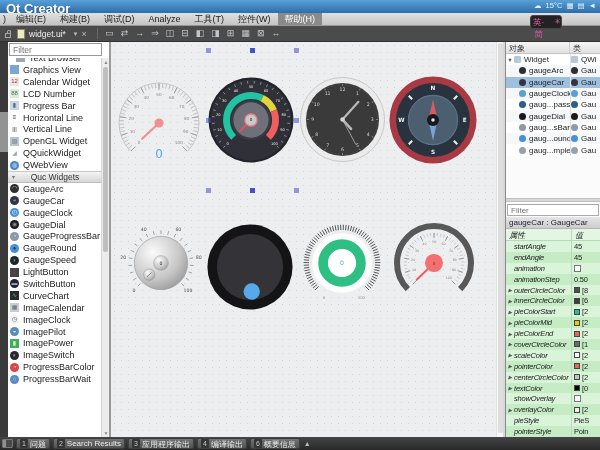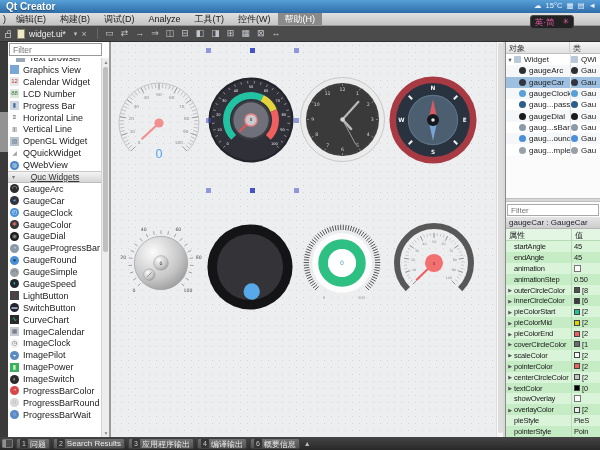--- a/index.html
+++ b/index.html
@@ -3,21 +3,21 @@
 <meta charset="utf-8">
 <style>
   html,body{margin:0;padding:0;background:#222;}
   .app{position:relative;width:600px;height:450px;overflow:hidden;background:#d8d8d8;
        font-family:"Liberation Sans",sans-serif;-webkit-font-smoothing:antialiased;}
   .app *{box-sizing:border-box;}
 
   
   .titlebar{position:absolute;left:0;top:0;width:600px;height:13px;
     background:linear-gradient(#58a0d8,#2e6da8);color:#fff;}
-  .tb-title{position:absolute;left:6px;top:1px;font-size:10px;font-weight:bold;text-shadow:0 1px 1px rgba(0,0,0,.4);}
+  .tb-title{position:absolute;left:6px;top:1px;font-size:13px;font-weight:bold;text-shadow:0 1px 1px rgba(0,0,0,.4);}
   .tb-tray{position:absolute;right:4px;top:1px;display:flex;gap:4px;font-size:7.5px;color:#eaf3fb;align-items:center;}
 
   
   .menubar{position:absolute;left:0;top:13px;width:600px;height:13px;
     background:linear-gradient(#e0e0e0,#c4c4c4);border-bottom:1px solid #979797;
     display:flex;align-items:stretch;font-size:9px;color:#1c1c1c;}
   .menu-part{padding:0 3px;line-height:12px;}
   .menu-item{padding:0 7px;line-height:12px;}
   .menu-item.active{background:#8a8a8a;color:#fff;}
 
@@ -26,42 +26,42 @@
     border-bottom:1px solid #303030;display:flex;align-items:center;color:#d6d6d6;}
   .lock-ic{width:6px;height:5px;border:1px solid #aaa;margin:3px 3px 0 5px;position:relative;flex:none;}
   .lock-ic::before{content:"";position:absolute;left:1px;top:-4px;width:2px;height:3px;border:1px solid #aaa;border-bottom:none;border-radius:2px 2px 0 0;}
   .file-ic{width:8px;height:10px;background:#efe9c8;border:1px solid #8a8a6a;margin:0 4px 0 3px;flex:none;}
   .doc-label{font-size:8.5px;color:#f0f0f0;}
   .tb-drop{font-size:7px;margin:0 4px 0 8px;color:#bbb;}
   .tb-x{font-size:9px;color:#bbb;margin-right:6px;}
   .tb-sep{width:1px;height:11px;background:#666;margin:0 4px;}
   .tb-ic{font-size:9px;color:#c2c6cc;margin:0 3.5px;line-height:15px;}
 
-  .ime-pill{position:absolute;left:530px;top:15px;width:44px;height:14px;background:#222;
+  .ime-pill{position:absolute;left:530px;top:15px;width:32px;height:14px;background:#222;
     border:1px solid #484848;border-radius:3px;color:#e85aa8;font-size:8.5px;text-align:center;
     line-height:12px;z-index:60;display:flex;justify-content:center;gap:8px;}
   .ime-pill .gear{font-size:8px;}
 
   
   .modestrip{position:absolute;left:0;top:42px;width:8px;height:395px;background:#3a3a3a;}
   .mode-hl{position:absolute;left:0;top:70px;width:8px;height:40px;background:#939393;}
 
   
   .sidebar{position:absolute;left:8px;top:42px;width:102px;height:395px;background:#fff;border-right:1px solid #9a9a9a;}
   .side-filter{position:absolute;left:1px;top:1px;width:93px;height:13px;border:1px solid #999;
     font-size:8.5px;padding:0 3px;font-family:"Liberation Sans",sans-serif;}
   .wb-list{position:absolute;left:0;top:16px;width:94px;height:379px;overflow:hidden;}
   .wb-row{height:11.9px;display:flex;align-items:center;padding-left:2px;font-size:9px;color:#222;white-space:nowrap;}
   .wb-clip{height:6px;overflow:hidden;}
   .wb-clip .wb-inner{margin-top:-6px;display:flex;align-items:center;height:11.9px;padding-left:8px;font-size:9px;color:#222;}
   .wb-ic{width:9px;height:9px;margin-right:4px;flex:none;font-size:6px;line-height:9px;text-align:center;overflow:hidden;}
   .wb-ic.rnd{border-radius:50%;}
   .wb-header{height:11.9px;display:flex;align-items:center;justify-content:center;
     background:linear-gradient(#f4f4f4,#d6d6d6);border-top:1px solid #c8c8c8;border-bottom:1px solid #bdbdbd;
-    font-size:8.5px;color:#333;position:relative;text-decoration:underline;}
+    font-size:8.5px;color:#333;position:relative;}
   .wb-arrow{position:absolute;left:4px;font-size:6px;color:#777;}
   .wb-scroll{position:absolute;right:0;top:16px;width:8px;height:379px;background:#ededed;border-left:1px solid #d4d4d4;}
   .wb-thumb{position:absolute;left:1px;top:9px;width:5px;height:185px;background:#bfbfbf;border-radius:2px;}
   .wb-sarr{position:absolute;left:0;width:8px;font-size:5px;color:#888;text-align:center;}
 
   
   .canvas{position:absolute;left:110px;top:42px;width:393px;height:395px;background:#edeef0;border-left:1px solid #9a9a9a;
     background-image:radial-gradient(circle,#d4d5d7 0.8px,transparent 0.9px);background-size:7px 7px;}
   .canvas-scroll{position:absolute;right:0;top:0;width:7px;height:395px;background:#f7f7f7;border-left:1px solid #e0e0e0;}
   .canvas-thumb{position:absolute;left:1px;top:1px;width:5px;height:390px;background:#dedede;border-radius:2px;}
@@ -86,28 +86,28 @@
   .i-ic{width:7px;height:7px;border-radius:50%;margin-right:3px;flex:none;}
   .i-ic.sq{border-radius:1px;}
 
   .rp-split{position:absolute;left:0;top:156px;width:94px;height:4px;background:#d6d6d6;border-top:1px solid #c0c0c0;border-bottom:1px solid #c0c0c0;}
   .prop-filter{position:absolute;left:1px;top:162px;width:92px;height:12px;border:1px solid #aaa;
     font-size:8px;padding:0 3px;font-family:"Liberation Sans",sans-serif;}
   .prop-objheader{position:absolute;left:0;top:175px;width:94px;height:12px;
     background:linear-gradient(#e5e5e5,#cdcdcd);border-bottom:1px solid #b5b5b5;
     font-size:8px;color:#223;line-height:11px;padding-left:3px;}
   .prop-colhead{position:absolute;left:0;top:187px;width:94px;height:12px;display:flex;
-    background:#e3f6e3;border-bottom:1px solid #b6d9b6;font-size:8px;color:#222;}
+    background:#e3f6e3;border-bottom:1px solid #b6d9b6;font-size:8px;color:#222;font-style:italic;}
   .prop-colhead span{padding:1px 0 0 3px;}
   .pc-name{width:66px;border-right:1px solid #b6d9b6;}
   .prop-rows{position:absolute;left:0;top:199px;width:94px;}
   .prop-row{display:flex;height:10.9px;font-size:7.5px;color:#1a1a1a;align-items:center;letter-spacing:-0.2px;}
   .prop-row.odd{background:#d9f4d9;}
   .prop-row.even{background:#c6ecc6;}
-  .p-name{width:66px;display:flex;align-items:center;overflow:hidden;white-space:nowrap;flex:none;border-right:1px solid #b6d9b6;height:100%;}
+  .p-name{width:66px;display:flex;align-items:center;overflow:hidden;white-space:nowrap;flex:none;border-right:1px solid #b6d9b6;height:100%;font-style:italic;}
   .p-exp{width:8px;font-size:5px;color:#555;text-align:center;flex:none;}
   .p-val{flex:1;display:flex;align-items:center;gap:2px;padding-left:2px;overflow:hidden;white-space:nowrap;height:100%;}
   .p-swatch{width:6px;height:6px;border:1px solid #444;flex:none;}
   .p-check{width:7px;height:7px;border:1px solid #777;background:#fff;flex:none;}
   .p-vtext{overflow:hidden;}
 
   
   .statusbar{position:absolute;left:0;top:437px;width:600px;height:13px;
     background:linear-gradient(#454545,#282828);display:flex;align-items:center;gap:3px;padding-left:2px;}
   .sb-toggle{width:11px;height:9px;border:1px solid #777;border-radius:1px;
@@ -237,40 +237,32 @@
         </div>
         <div class="wb-row">
           <span class="wb-ic rnd" style="background: rgb(52, 52, 64); color: rgb(68, 153, 204);">◕</span>
           <span class="wb-label">GaugeCar</span>
         </div>
         <div class="wb-row">
           <span class="wb-ic rnd" style="background: rgb(74, 144, 216); color: rgb(255, 255, 255);">◴</span>
           <span class="wb-label">GaugeClock</span>
         </div>
         <div class="wb-row">
-          <span class="wb-ic rnd" style="background: rgb(51, 51, 51); color: rgb(204, 102, 102);">✱</span>
-          <span class="wb-label">GaugeColor</span>
-        </div>
-        <div class="wb-row">
           <span class="wb-ic rnd" style="background: rgb(26, 26, 26); color: rgb(136, 136, 136);">◉</span>
           <span class="wb-label">GaugeDial</span>
         </div>
         <div class="wb-row">
           <span class="wb-ic rnd" style="background: rgb(138, 154, 168); color: rgb(238, 238, 238);">◔</span>
           <span class="wb-label">GaugeProgressBar</span>
         </div>
         <div class="wb-row">
           <span class="wb-ic rnd" style="background: rgb(74, 144, 216); color: rgb(34, 68, 102);">●</span>
           <span class="wb-label">GaugeRound</span>
         </div>
         <div class="wb-row">
-          <span class="wb-ic rnd" style="background: rgb(152, 160, 168); color: rgb(85, 85, 85);">◠</span>
-          <span class="wb-label">GaugeSimple</span>
-        </div>
-        <div class="wb-row">
           <span class="wb-ic rnd" style="background: rgb(32, 38, 44); color: rgb(34, 204, 204);">◗</span>
           <span class="wb-label">GaugeSpeed</span>
         </div>
         <div class="wb-row">
           <span class="wb-ic" style="background: rgb(68, 68, 68); color: rgb(238, 51, 51);">⋮</span>
           <span class="wb-label">LightButton</span>
         </div>
         <div class="wb-row">
           <span class="wb-ic rnd" style="background: rgb(34, 34, 51); color: rgb(153, 170, 187);">▬</span>
           <span class="wb-label">SwitchButton</span>
@@ -295,24 +287,20 @@
           <span class="wb-ic" style="background: rgb(63, 175, 95); color: rgb(204, 255, 204);">▮</span>
           <span class="wb-label">ImagePower</span>
         </div>
         <div class="wb-row">
           <span class="wb-ic rnd" style="background: rgb(42, 42, 42); color: rgb(170, 170, 204);">◐</span>
           <span class="wb-label">ImageSwitch</span>
         </div>
         <div class="wb-row">
           <span class="wb-ic rnd" style="background: rgb(216, 72, 72); color: rgb(255, 238, 238);">◔</span>
           <span class="wb-label">ProgressBarColor</span>
-        </div>
-        <div class="wb-row">
-          <span class="wb-ic rnd" style="background: rgb(216, 216, 216); color: rgb(136, 136, 136);">◌</span>
-          <span class="wb-label">ProgressBarRound</span>
         </div>
         <div class="wb-row">
           <span class="wb-ic rnd" style="background: rgb(90, 138, 200); color: rgb(238, 238, 255);">◌</span>
           <span class="wb-label">ProgressBarWait</span>
         </div>
       </div>
     <div class="wb-scroll">
       <span class="wb-sarr" style="top:1px">▲</span>
       <div class="wb-thumb"></div>
       <span class="wb-sarr" style="bottom:1px">▼</span>

